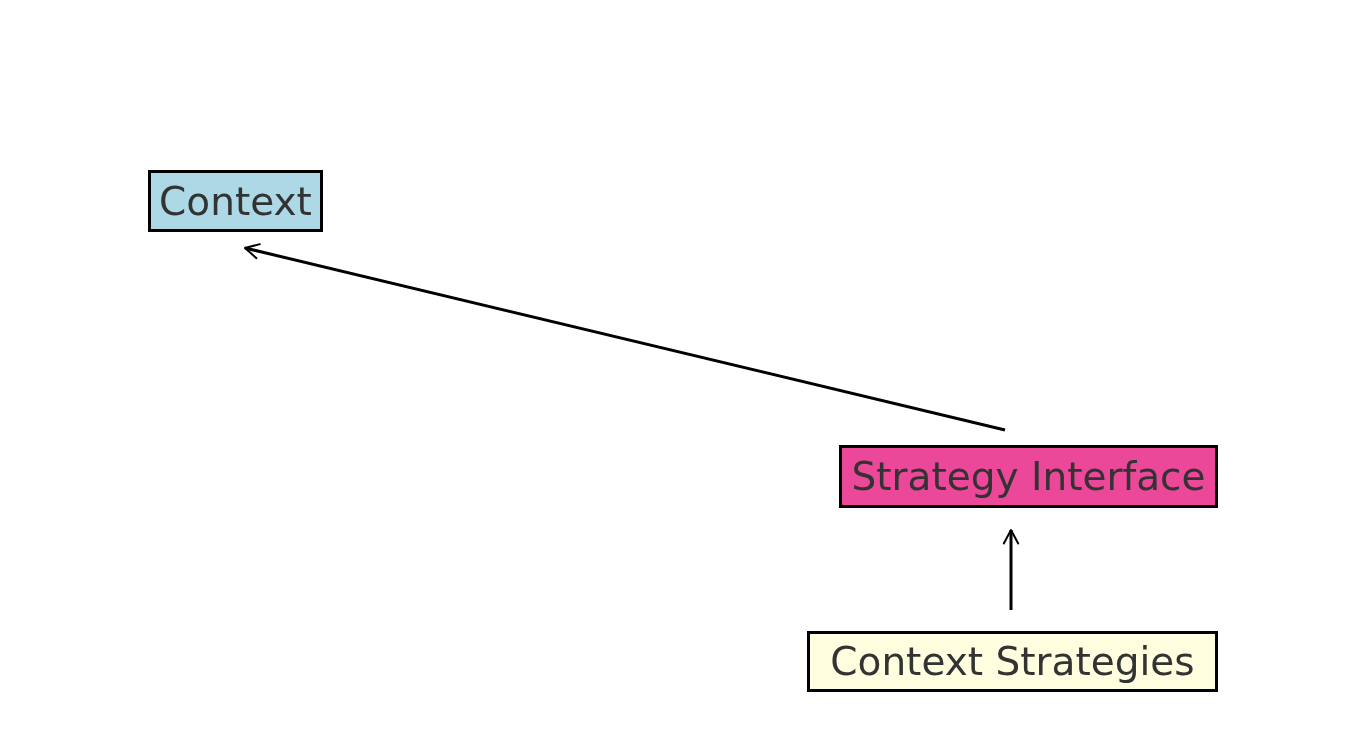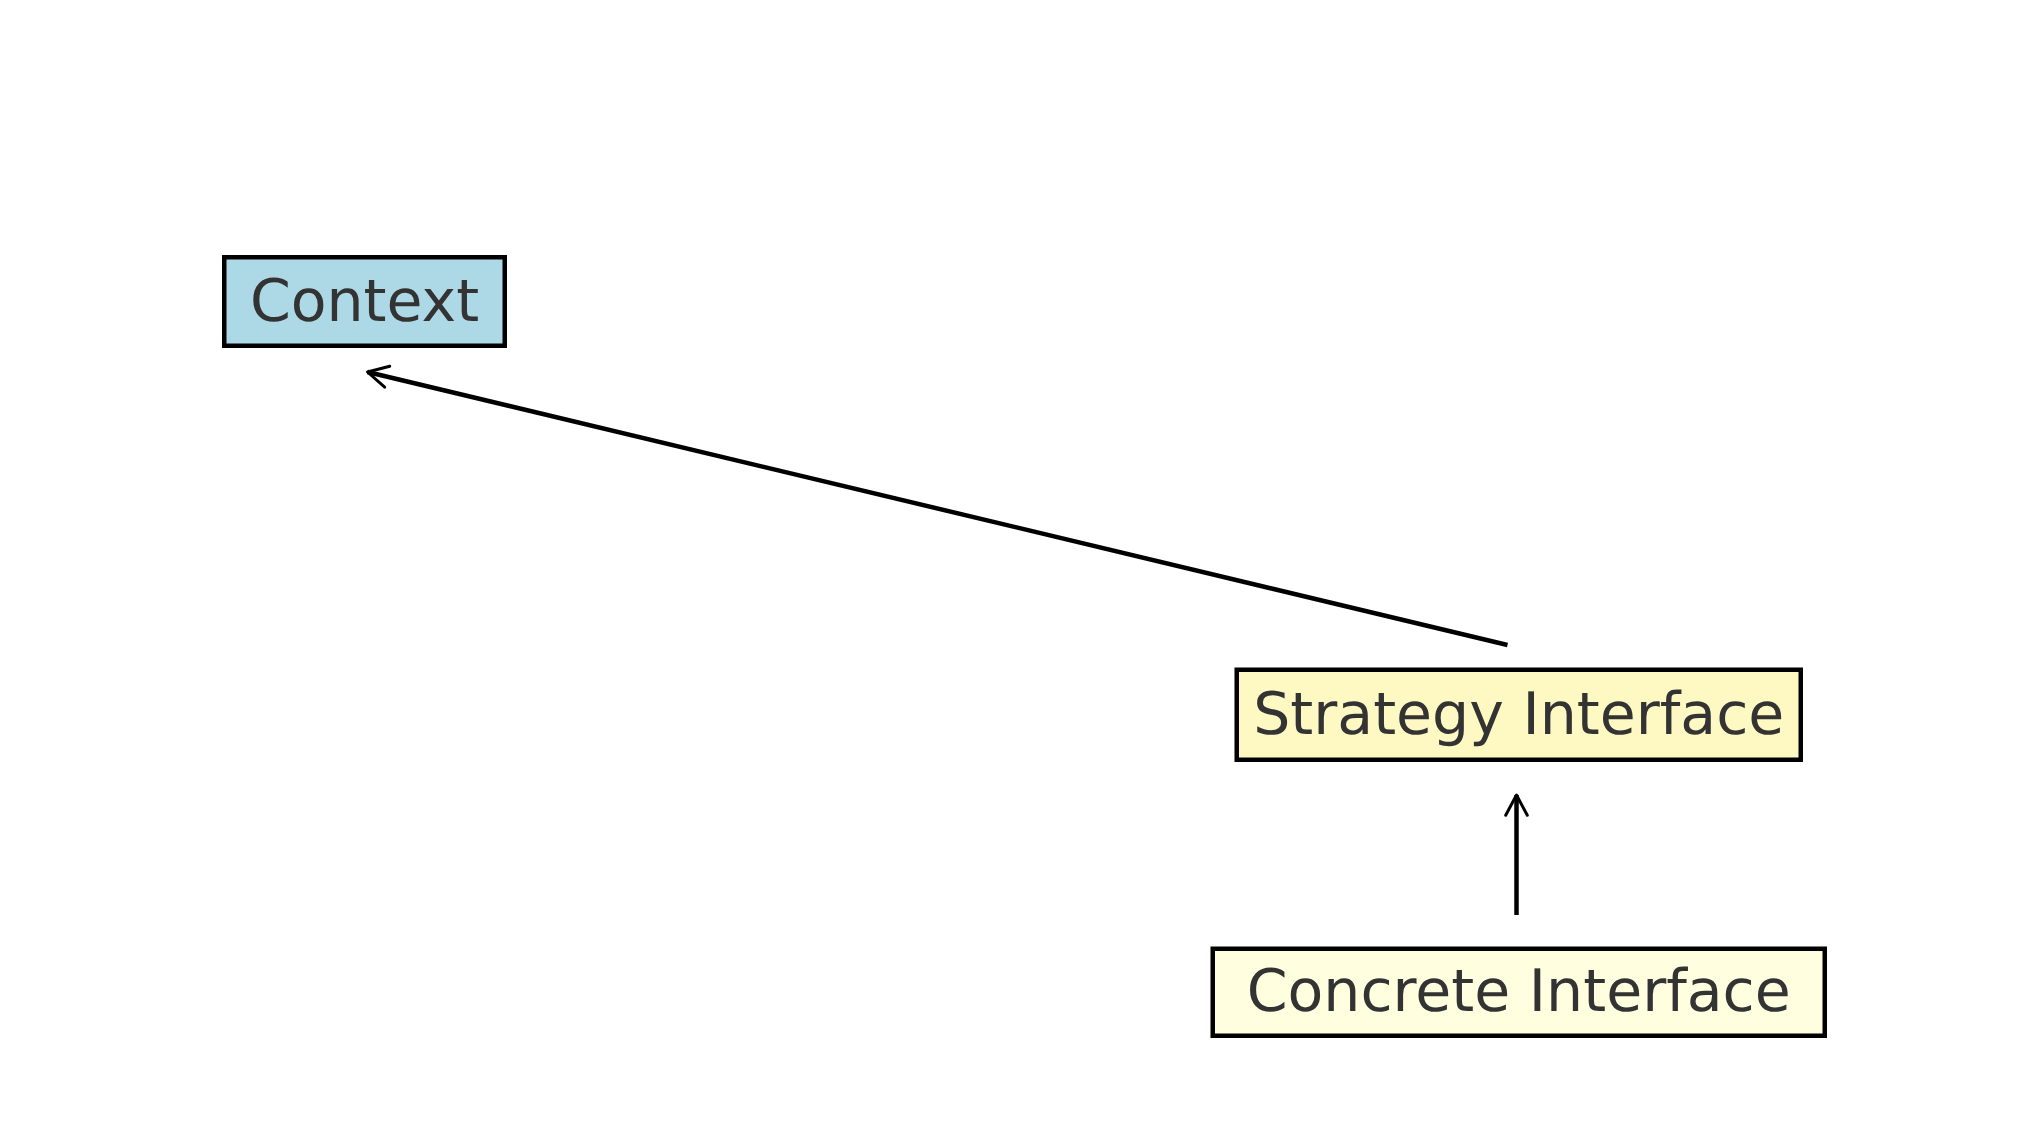--- a/index.html
+++ b/index.html
@@ -34,21 +34,21 @@
     font-size: 39px;
     display: flex;
     align-items: center;
     justify-content: center;
     white-space: nowrap;
     padding: 0 8px;
   }
   .node-context {
     left: 148px;
     top: 170px;
-    width: 190px;
+    width: 175px;
     height: 62px;
   }
   .node-strategy {
     left: 823px;
     top: 445px;
     width: 379px;
     height: 63px;
   }
   .node-concrete {
     left: 807px;
@@ -76,17 +76,17 @@
       <marker id="open-arrowhead" viewBox="0 0 10 10" refX="9" refY="5" markerWidth="6" markerHeight="6" orient="auto" markerUnits="strokeWidth">
         <path d="M1.5,1 L9,5 L1.5,9" fill="none" stroke="#000000" stroke-width="1.1" stroke-linecap="round" stroke-linejoin="round"></path>
       </marker>
     </defs>
     <line x1="1005" y1="430" x2="245" y2="248" stroke="#000000" stroke-width="3" marker-end="url(#open-arrowhead)"></line>
     <line x1="1011" y1="610" x2="1011" y2="530" stroke="#000000" stroke-width="3" marker-end="url(#open-arrowhead)"></line>
   </svg>
 
   <div class="node node-context" style="background-color: rgb(173, 216, 230);">Context</div>
 
-  <div class="node node-strategy" style="background-color: #fef9c3;">Strategy Interface</div>
+  <div class="node node-strategy" style="background-color: #ec4899; margin-left: 16px;">Strategy Interface</div>
 
-  <div class="node node-concrete" style="background-color: rgb(255, 255, 224);">Concrete Interface</div>
+  <div class="node node-concrete" style="background-color: rgb(255, 255, 224);">Context Strategies</div>
 
 </div>
 
 </body></html>

